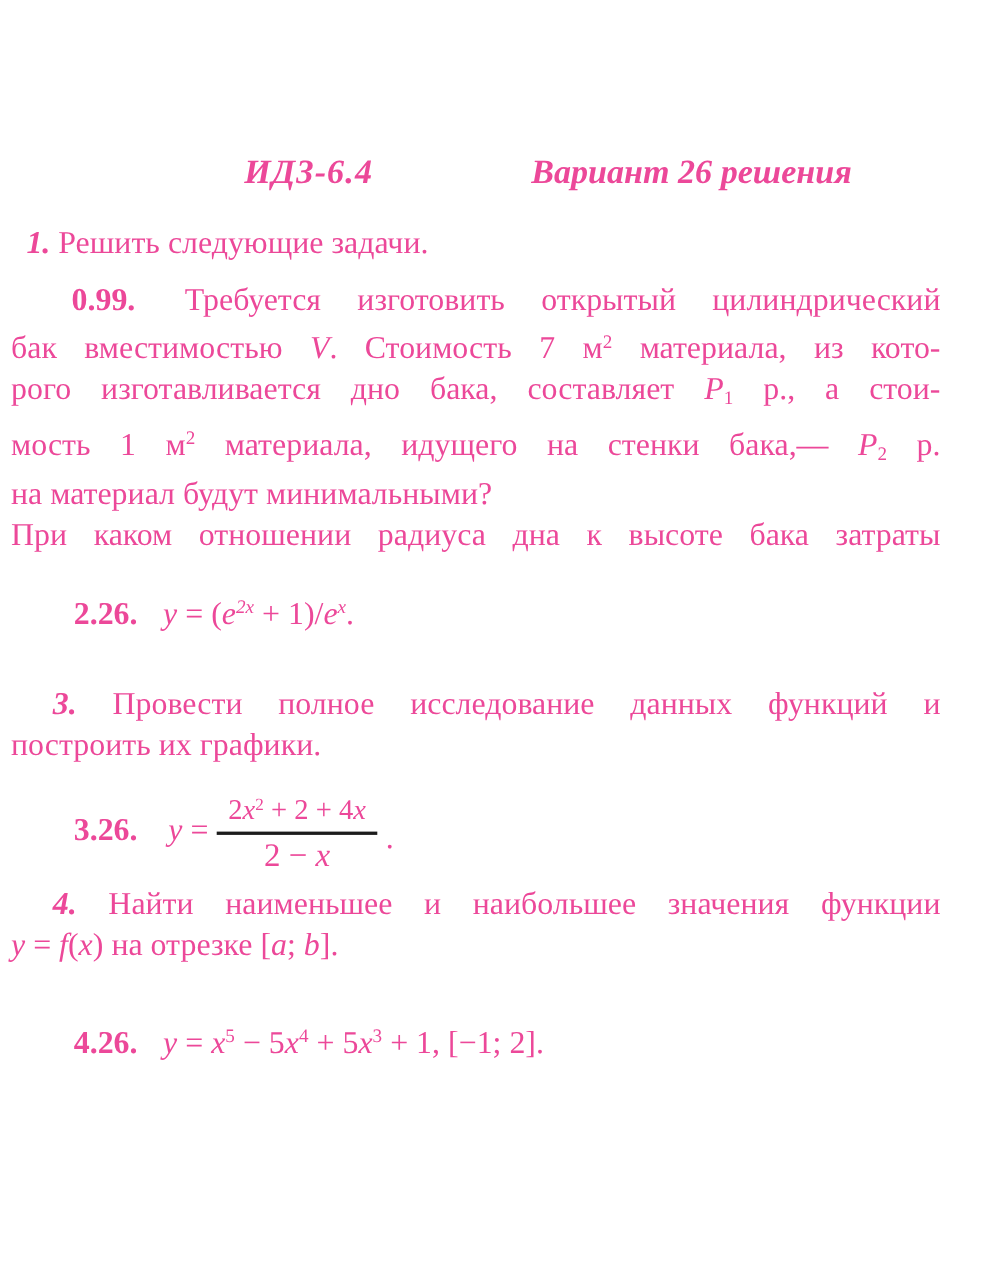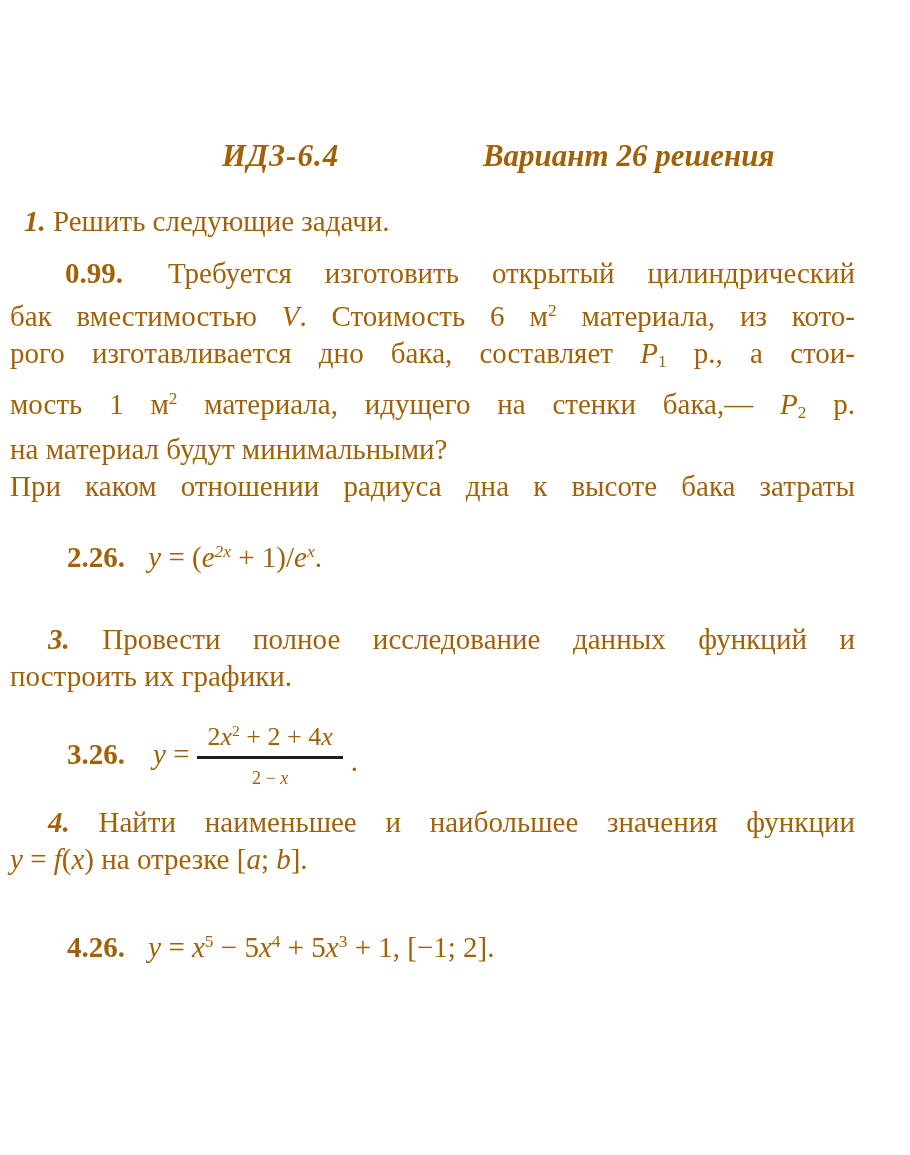--- a/index.html
+++ b/index.html
@@ -1,20 +1,20 @@
 <!DOCTYPE html>
 <html><head>
 <meta charset="utf-8">
 <style>
   html, body { margin: 0; padding: 0; }
   .page {
     width: 910px;
     height: 1144px;
     background: #ffffff;
-    color: #a16207;
+    color: #ec4899;
     font-family: "Liberation Serif", "DejaVu Serif", serif;
     position: relative;
     overflow: hidden;
   }
   .header {
     padding-top: 136px;
     font-size: 31px;
     font-weight: bold;
     font-style: italic;
     line-height: 40px;
@@ -72,21 +72,21 @@
     margin: 0 8px;
   }
   .frac .num {
     display: block;
     font-size: 26px;
     line-height: 32px;
     padding: 0 10px 3px;
   }
   .frac .den {
     display: block;
-    font-size: 18px;
+    font-size: 30px;
     line-height: 32px;
     border-top: 3px solid #1c1c1c;
     padding: 3px 10px 0;
   }
   .frac-tail { align-self: center; margin-top: 14px; }
 </style>
 </head>
 <body>
 
 <div class="page">
@@ -101,21 +101,21 @@
       <span class="secnum">1.</span>
       <span>Решить следующие задачи.</span>
     </div>
   </div>
 
   <div class="block mt-p126">
     <div class="line just indent-prob">
       <span class="plabel">0.99.</span>
       <span>Требуется изготовить открытый цилиндрический</span>
     </div>
-    <div class="line just"><span>бак вместимостью </span><span class="it">V</span><span>. Стоимость 6 м</span><span class="sup">2</span><span> материала, из кото-</span></div>
+    <div class="line just"><span>бак вместимостью </span><span class="it">V</span><span>. Стоимость 7 м</span><span class="sup">2</span><span> материала, из кото-</span></div>
     <div class="line just"><span>рого изготавливается дно бака, составляет </span><span class="it">P</span><span class="sub">1</span><span> р., а стои-</span></div>
     <div class="line just"><span>мость 1 м</span><span class="sup">2</span><span> материала, идущего на стенки бака,— </span><span class="it">P</span><span class="sub">2</span><span> р.</span></div>
     <div class="line">на материал будут минимальными?</div>
     <div class="line just">При каком отношении радиуса дна к высоте бака затраты</div>
   </div>
 
 
   <div class="block mt-f226">
     <div class="formula-line">
       <span class="plabel">2.26.</span>

